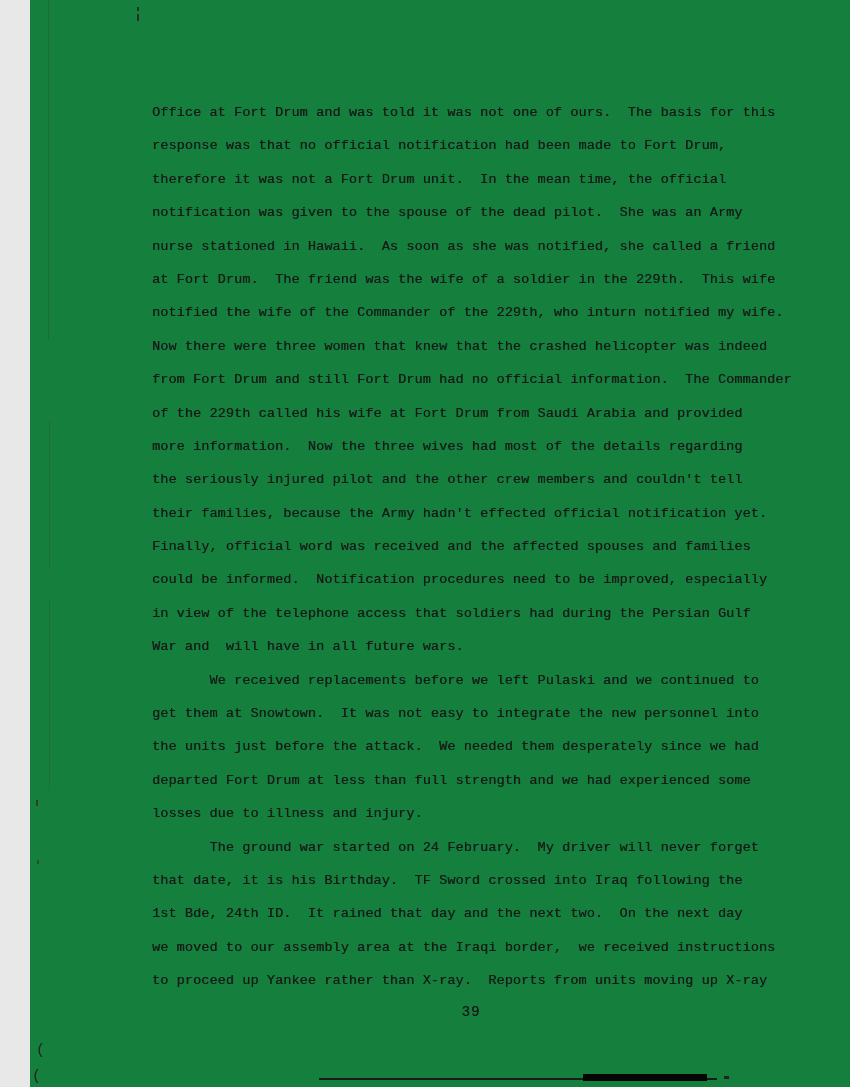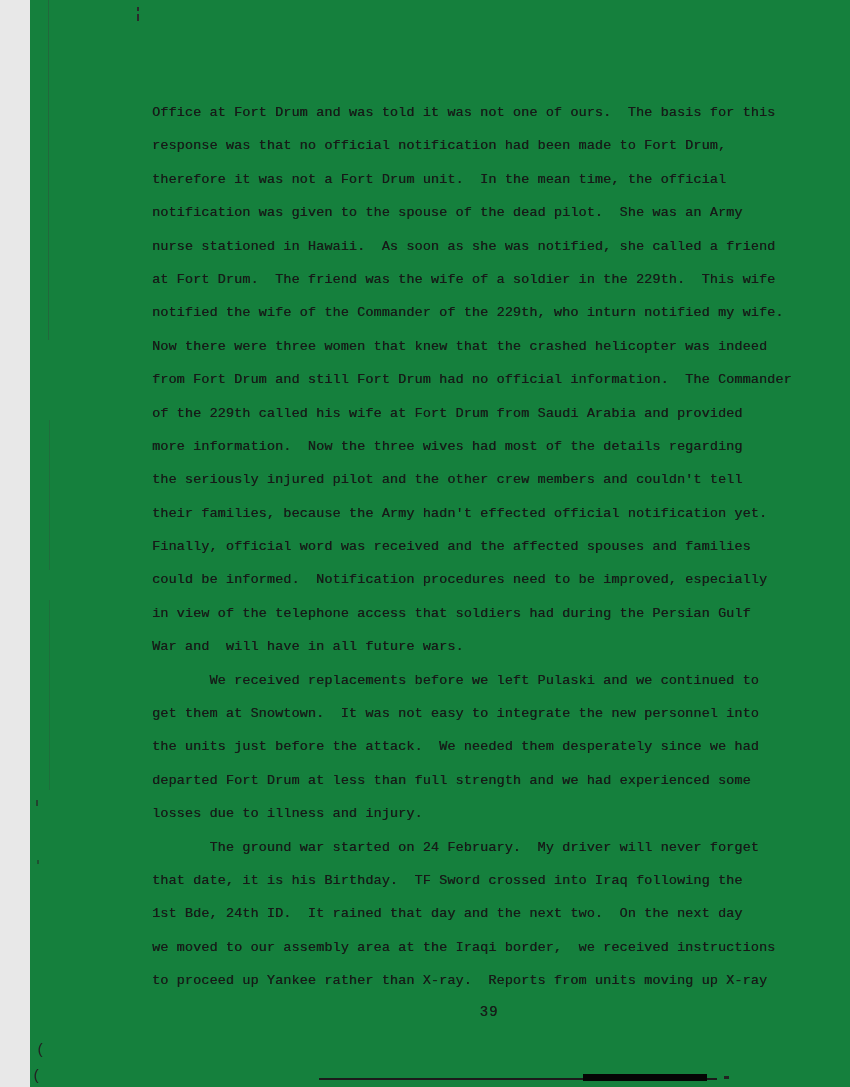--- a/index.html
+++ b/index.html
@@ -26,21 +26,21 @@
     line-height: 33.4px;
     letter-spacing: 0.1px;
     white-space: pre;
     text-shadow: 0.4px 0 0 rgba(10,10,10,0.55);
   }
   .line {
     height: 33.4px;
   }
   .page-number {
     position: absolute;
-    left: 136px;
+    left: 118px;
     top: 1004px;
     width: 646px;
     text-align: center;
     font-size: 14px;
     letter-spacing: 1px;
     text-shadow: 0.4px 0 0 rgba(10,10,10,0.55);
   }
   
   .artifact { position: absolute; }
   .vline-a { left: 18px; top: 0;    width: 1px; height: 340px; background: rgba(60,60,60,0.35); }

